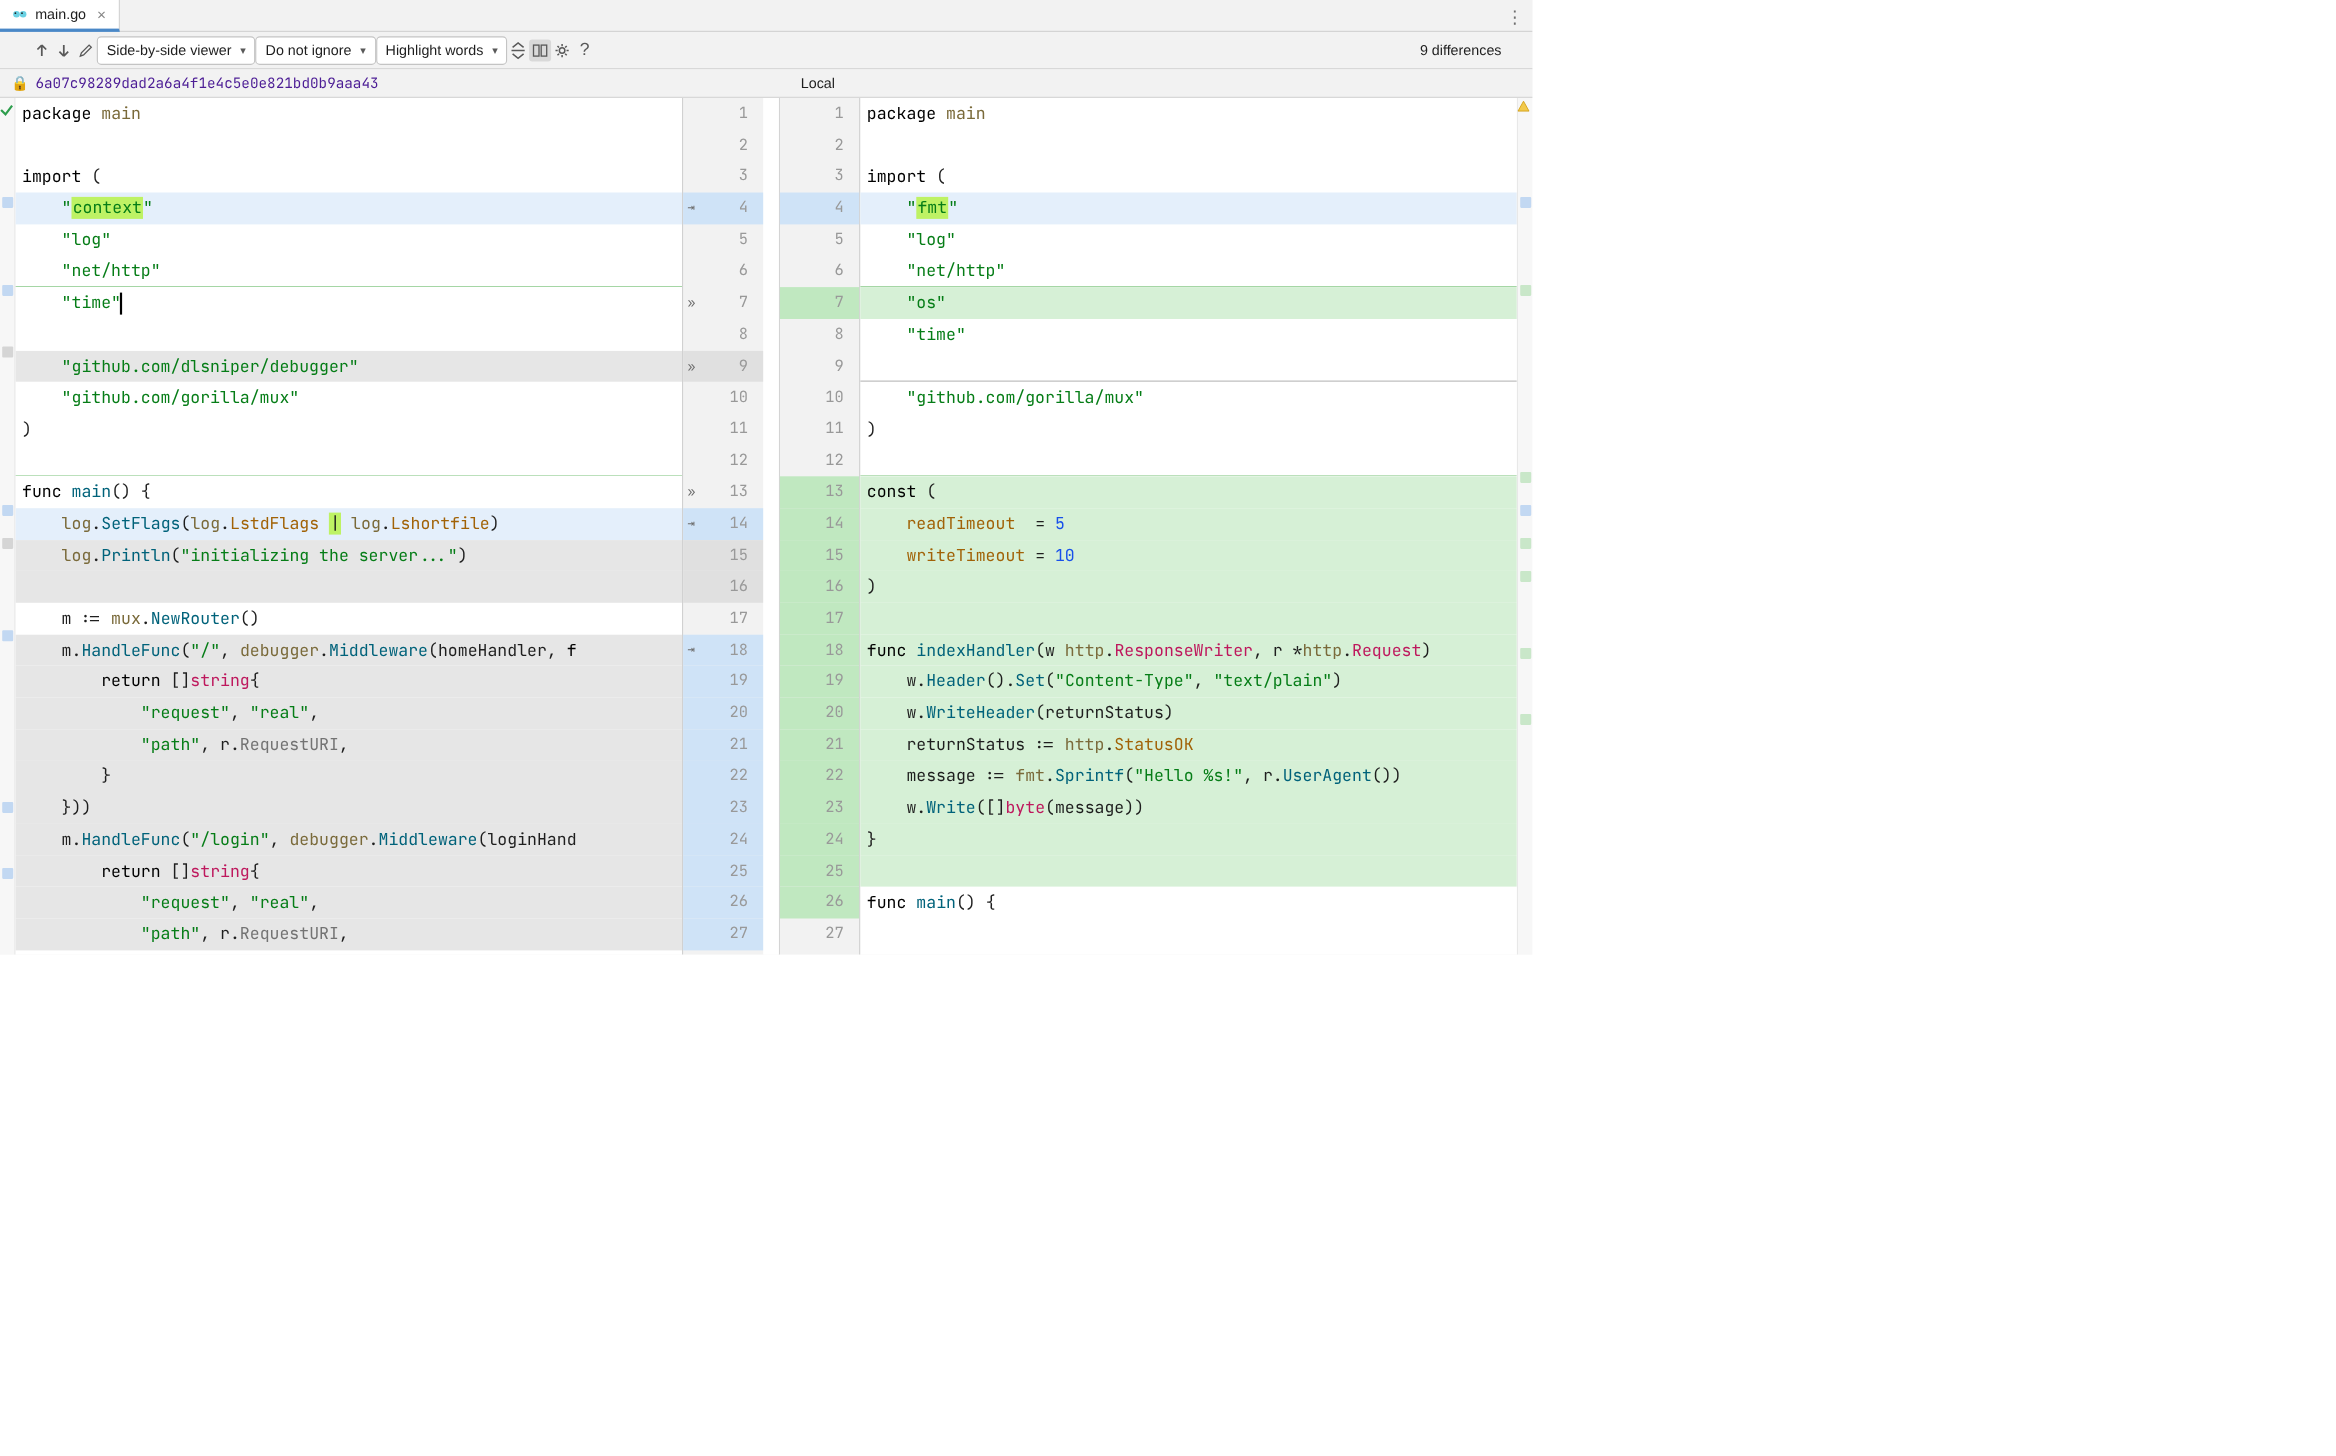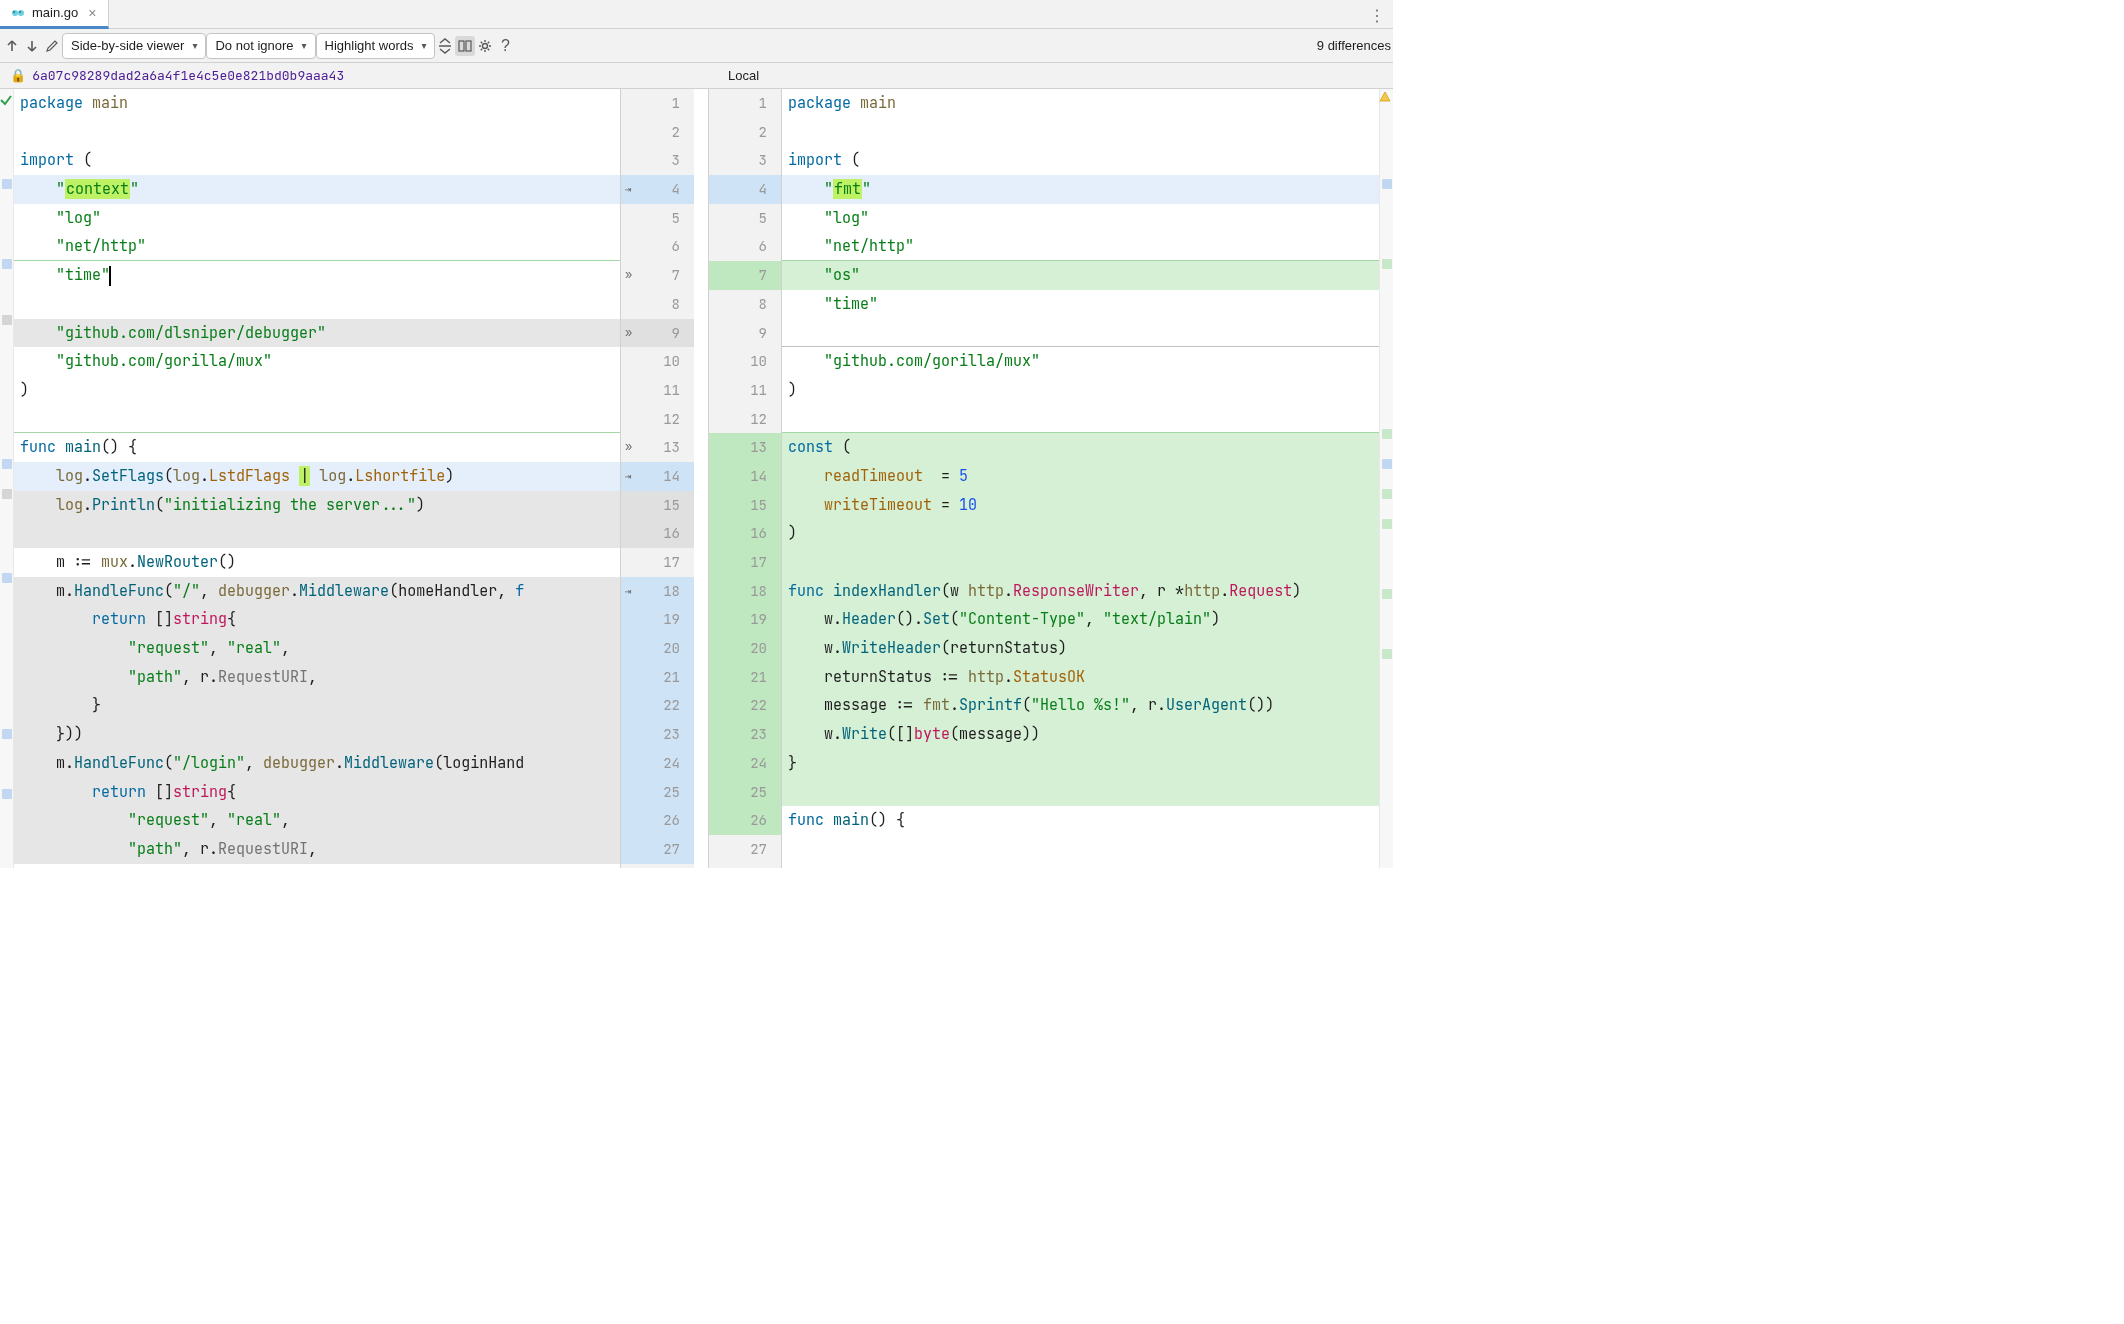--- a/index.html
+++ b/index.html
@@ -3,21 +3,21 @@
 <meta charset="utf-8">
 <style>
 * { margin:0; padding:0; box-sizing:border-box; }
 body { font-family:-apple-system,BlinkMacSystemFont,"Segoe UI",sans-serif; font-size:13px; background:#fff; color:#1e1e1e; overflow:hidden; }
 .window { width:1393px; height:868px; display:flex; flex-direction:column; background:#f2f2f2; }
 .tab-bar { height:29px; display:flex; align-items:center; background:#f2f2f2; border-bottom:1px solid #d1d1d1; position:relative; }
 .tab { height:29px; display:flex; align-items:center; padding:0 8px 0 10px; background:#fff; border-right:1px solid #d1d1d1; border-bottom:3px solid #4a88c7; gap:6px; }
 .go-icon { width:16px; height:16px; }
 .close-x { color:#888; font-size:14px; padding:0 4px; cursor:pointer; }
 .kebab { position:absolute; right:8px; top:6px; color:#6e6e6e; font-size:16px; cursor:pointer; }
-.toolbar { height:34px; display:flex; align-items:center; padding:0 2px; gap:0; background:#f2f2f2; border-bottom:1px solid #d1d1d1; }
+.toolbar { height:34px; display:flex; align-items:center; padding:0 28px; gap:0; background:#f2f2f2; border-bottom:1px solid #d1d1d1; }
 .tb-btn { width:20px; height:20px; display:flex; align-items:center; justify-content:center; color:#595959; cursor:pointer; }
 .dropdown { height:26px; display:flex; align-items:center; padding:0 8px; background:#fff; border:1px solid #c4c4c4; border-radius:4px; gap:8px; font-size:13px; cursor:pointer; }
 .dropdown .caret { color:#595959; font-size:10px; }
 .diff-count { margin-left:auto; font-size:13px; color:#1e1e1e; }
 .rev-bar { height:26px; display:flex; align-items:center; background:#f2f2f2; border-bottom:1px solid #d1d1d1; font-size:13px; position:relative; }
 .rev-left { display:flex; align-items:center; gap:6px; padding-left:10px; }
 .lock { color:#6e6e6e; }
 .rev-hash { font-family:"JetBrains Mono",Menlo,Consolas,monospace; color:#4c1d95; }
 .rev-right { position:absolute; left:728px; }
 .diff-body { flex:1; display:flex; overflow:hidden; background:#fff; position:relative; font-family:"JetBrains Mono",Menlo,Consolas,monospace; font-size:15px; }
@@ -38,21 +38,21 @@
 .border-gray-bot { box-shadow:inset 0 -1px 0 #c0c0c0; }
 .gutter { width:74px; background:#f2f2f2; border-left:1px solid #d1d1d1; border-right:1px solid #d1d1d1; }
 .gutter-left { border-left:1px solid #d1d1d1; border-right:none; }
 .gut-line { height:28.7px; line-height:28.7px; text-align:right; padding-right:14px; color:#999; font-size:14px; position:relative; }
 .gut-line.g-blue { background:#cfe3f7; }
 .gut-line.g-gray { background:#e0e0e0; }
 .gut-line.g-green { background:#c0e8c0; }
 .gut-chevron { position:absolute; left:4px; top:0; color:#6e6e6e; font-size:12px; }
 .gut-arrow { position:absolute; left:4px; top:0; color:#6e6e6e; font-size:11px; }
 .connector { width:14px; background:#fff; position:relative; }
-.tok-kw { color:#0369a1; }
+.tok-kw { color:#000000; }
 .tok-pkg { color:#7a6a3a; }
 .tok-str { color:#067d17; }
 .tok-fn { color:#00627a; }
 .tok-typ { color:#be185d; }
 .tok-ident { color:#a16207; }
 .tok-num { color:#1750eb; }
 .tok-field { color:#737373; }
 .hl-box { background:#bef264; padding:0 1px; }
 .cursor { display:inline-block; width:2px; height:20px; background:#000; vertical-align:middle; margin-left:-1px; }
 .check-icon { position:absolute; left:-1px; top:4px; z-index:5; }

